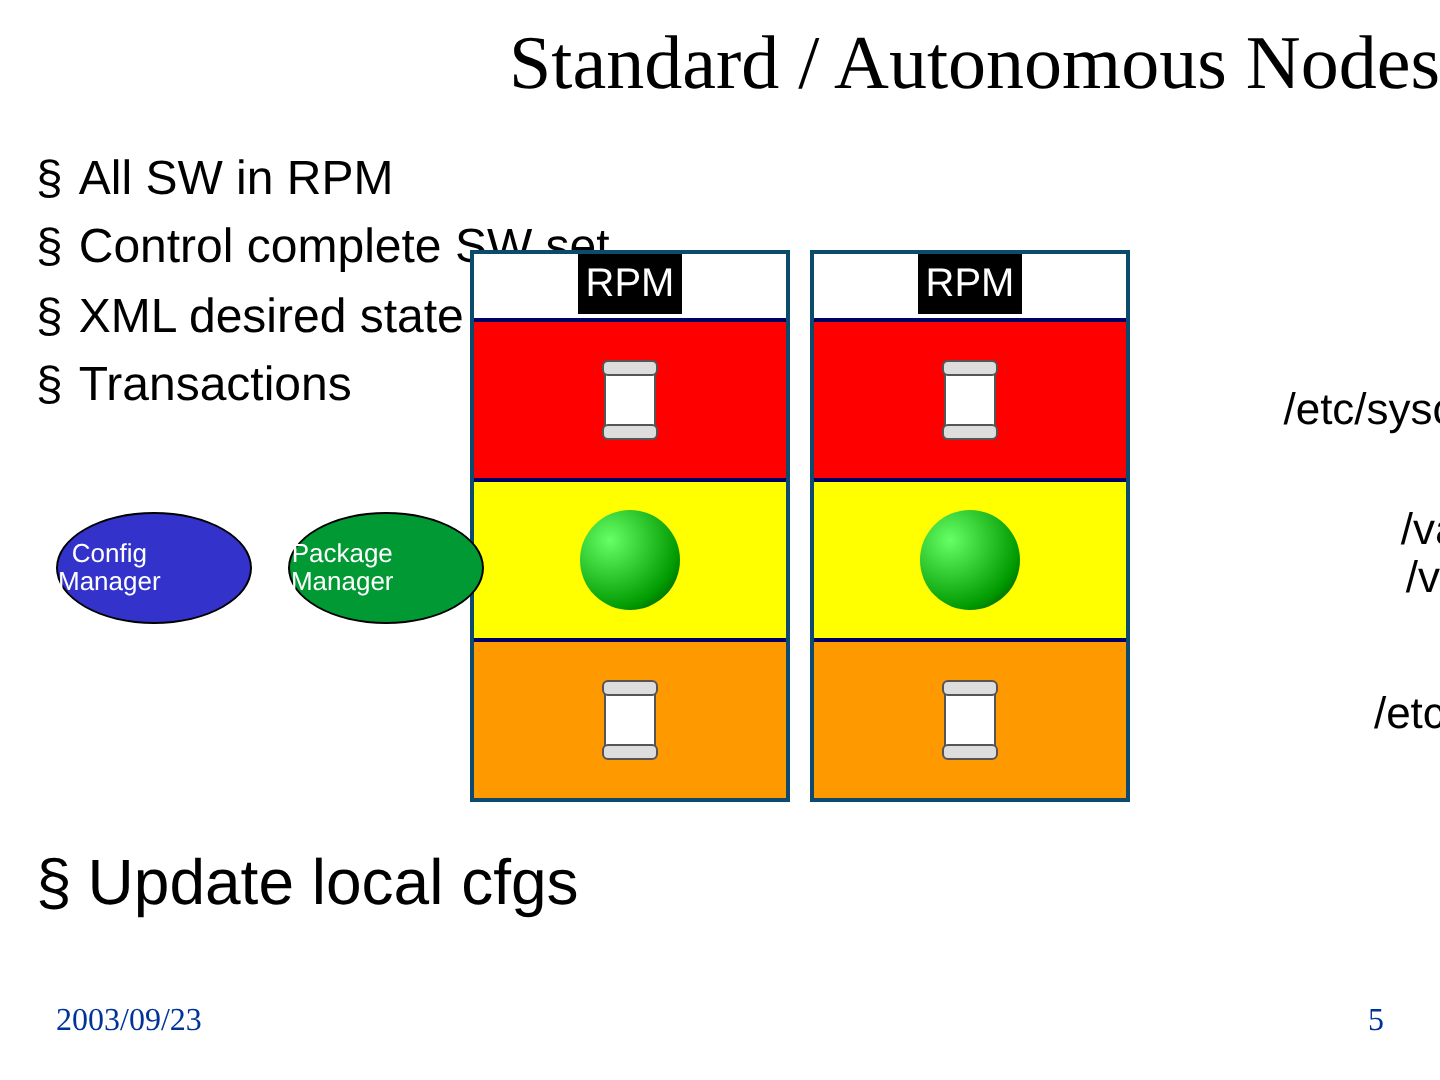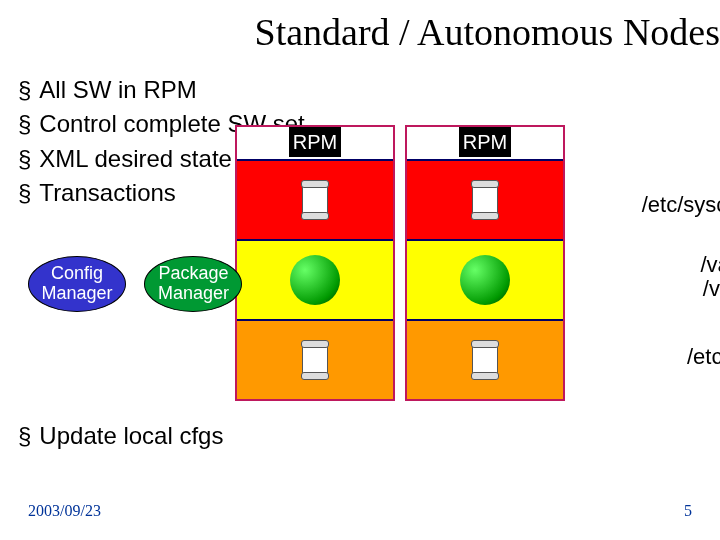--- a/index.html
+++ b/index.html
@@ -23,39 +23,39 @@
     left: 18px;
     font-size: 24px;
     line-height: 1.35;
   }
   .bullets-top li { list-style: none; margin-bottom: 2px; }
   .bullets-top .blk { color: #000; margin-right: 8px; }
   .bullets-bottom {
     position: absolute;
     top: 420px;
     left: 18px;
-    font-size: 24px;
+    font-size: 32px;
     line-height: 1.35;
   }
   .bullets-bottom li { list-style: none; margin-bottom: 2px; }
   .bullets-bottom .blk { color: #000; margin-right: 8px; }
 
   
   .diagram {
     position: absolute;
     top: 125px;
     left: 235px;
     width: 480px;
     height: 280px;
   }
   .col {
     position: absolute;
     top: 0;
     width: 160px;
-    border: 2px solid #be185d;
+    border: 2px solid #0c4a6e;
     background: #fff;
   }
   .col1 { left: 0; }
   .col2 { left: 170px; }
   .colhead {
     height: 32px;
     background: #fff;
     color: #fff;
     font-size: 20px;
     text-align: center;
@@ -124,22 +124,22 @@
     position: absolute;
     top: 256px;
     left: 28px;
   }
   .oval {
     width: 98px; height: 56px;
     border: 1.5px solid #000;
     border-radius: 50%;
     display: inline-flex;
     align-items: center;
-    justify-content: center;
-    font-size: 18px;
+    justify-content: flex-start;
+    font-size: 13px;
     text-align: center;
     line-height: 1.1;
     margin-right: 14px;
   }
   .oval.blue  { background: #3333cc; color: #fff; }
   .oval.green { background: #009933; color: #fff; }
 
   
   .footer {
     position: absolute;

